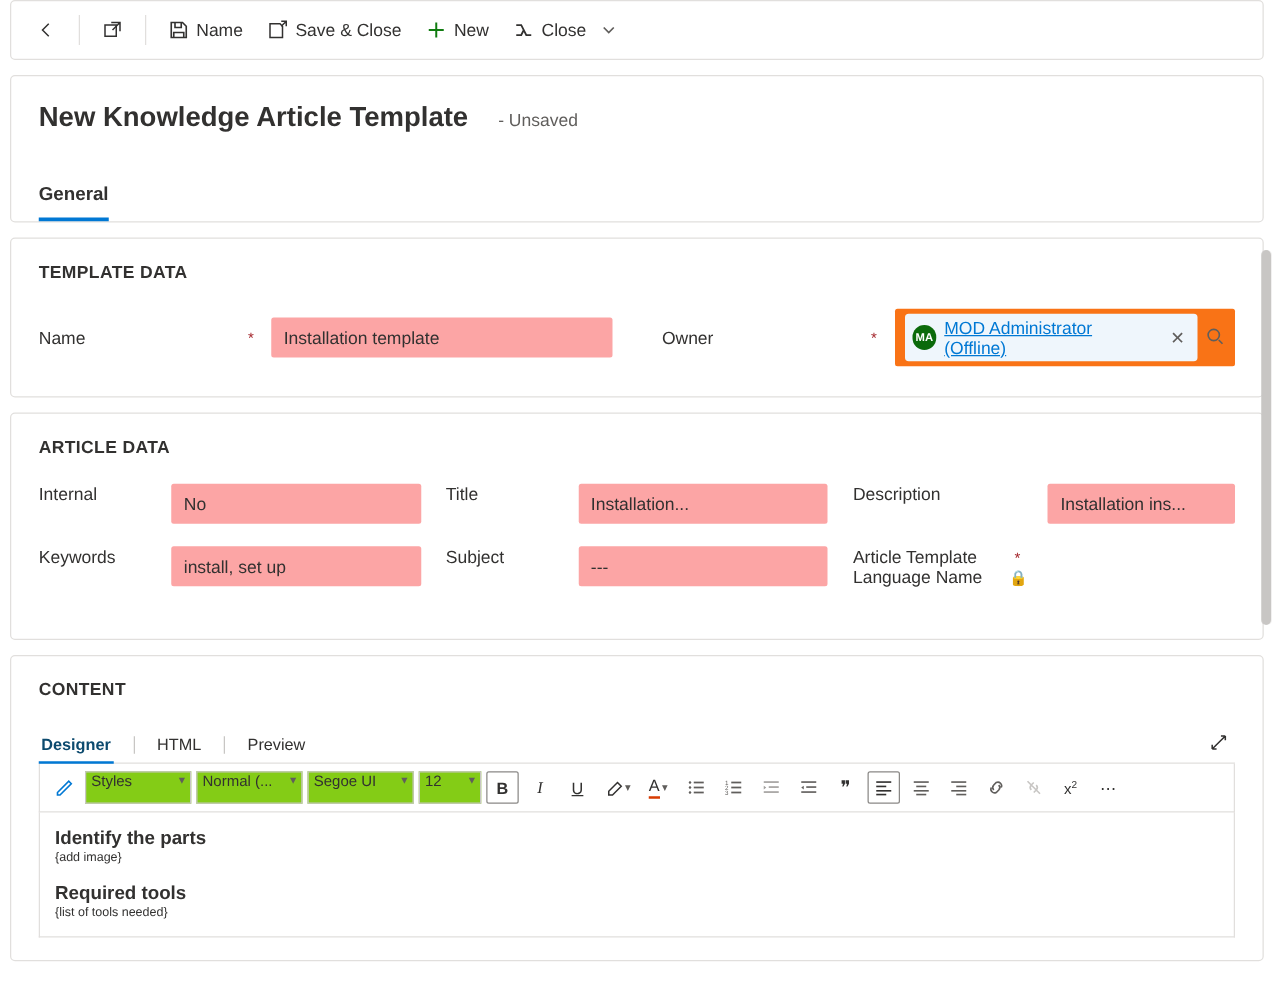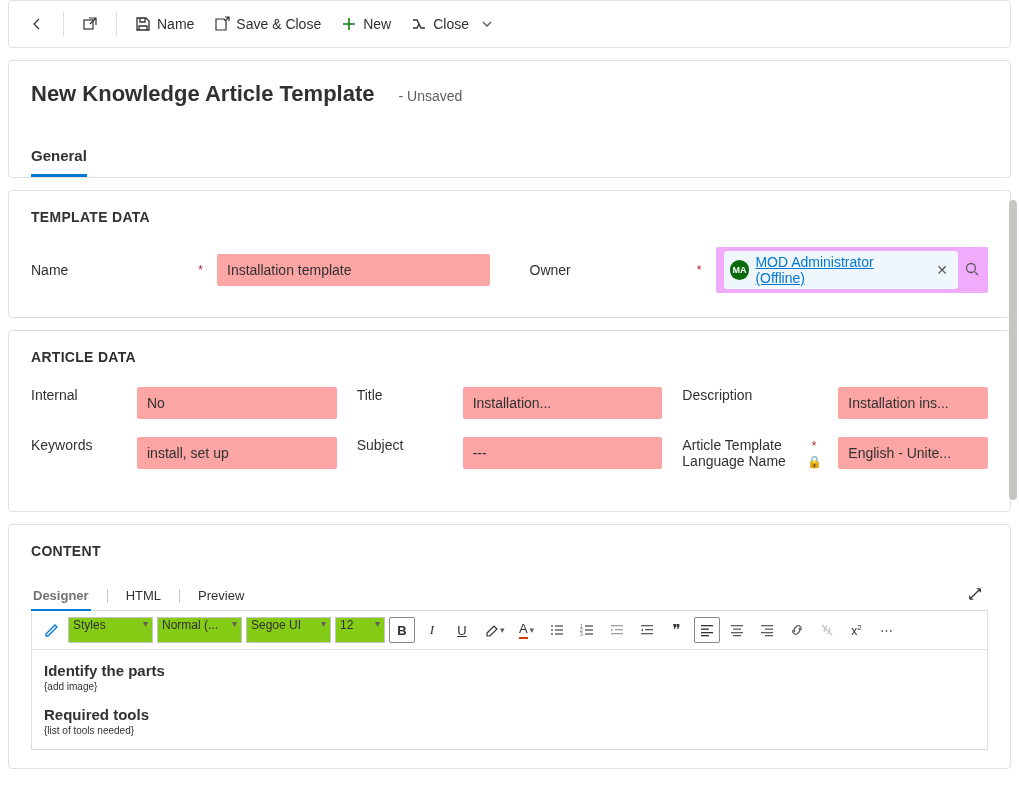--- a/index.html
+++ b/index.html
@@ -93,21 +93,21 @@
     color: #323130;
     border-radius: 2px;
     width: 100%;
     overflow: hidden;
     text-overflow: ellipsis;
     white-space: nowrap;
   }
   .owner-wrap {
     display: flex;
     align-items: center;
-    background: #f0abfc;
+    background: #f97316;
     border-radius: 2px;
     padding: 4px 8px;
     gap: 6px;
   }
   .owner-chip {
     flex: 1;
     display: flex;
     align-items: center;
     gap: 6px;
     background: #eff6fc;
@@ -126,21 +126,21 @@
   .content-card { padding: 18px 22px; }
   .editor-tabs { display: flex; gap: 16px; border-bottom: 1px solid #e1dfdd; margin-top: 20px; align-items: center; }
   .editor-tab {
     padding: 6px 2px;
     font-size: 13px;
     cursor: pointer;
     border-bottom: 2px solid transparent;
     position: relative;
     top: 1px;
   }
-  .editor-tab.active { color: #737373; font-weight: 600; border-bottom-color: #0078d4; }
+  .editor-tab.active { color: #0c4a6e; font-weight: 600; border-bottom-color: #0078d4; }
   .editor-sep { width: 1px; height: 14px; background: #c8c6c4; }
   .expand { margin-left: auto; padding: 6px; cursor: pointer; }
 
   .editor-toolbar {
     border: 1px solid #e1dfdd;
     border-top: none;
     display: flex;
     align-items: center;
     gap: 4px;
     padding: 6px;
@@ -320,21 +320,20 @@
     </div>
     <div class="field3">
       <div class="label">Subject</div>
       <div class="input">---</div>
     </div>
     <div class="field3 wide">
       <div class="label">
         <span>Article Template Language Name</span>
         <span><span class="req">*</span> <span class="lock">🔒</span></span>
       </div>
-      <div class="input">English - Unite...</div>
     </div>
   </div>
 </div>
 
 <div class="card content-card">
   <div class="section-title">CONTENT</div>
 
   <div class="editor-tabs">
     <div class="editor-tab active">Designer</div>
     <div class="editor-sep"></div>

